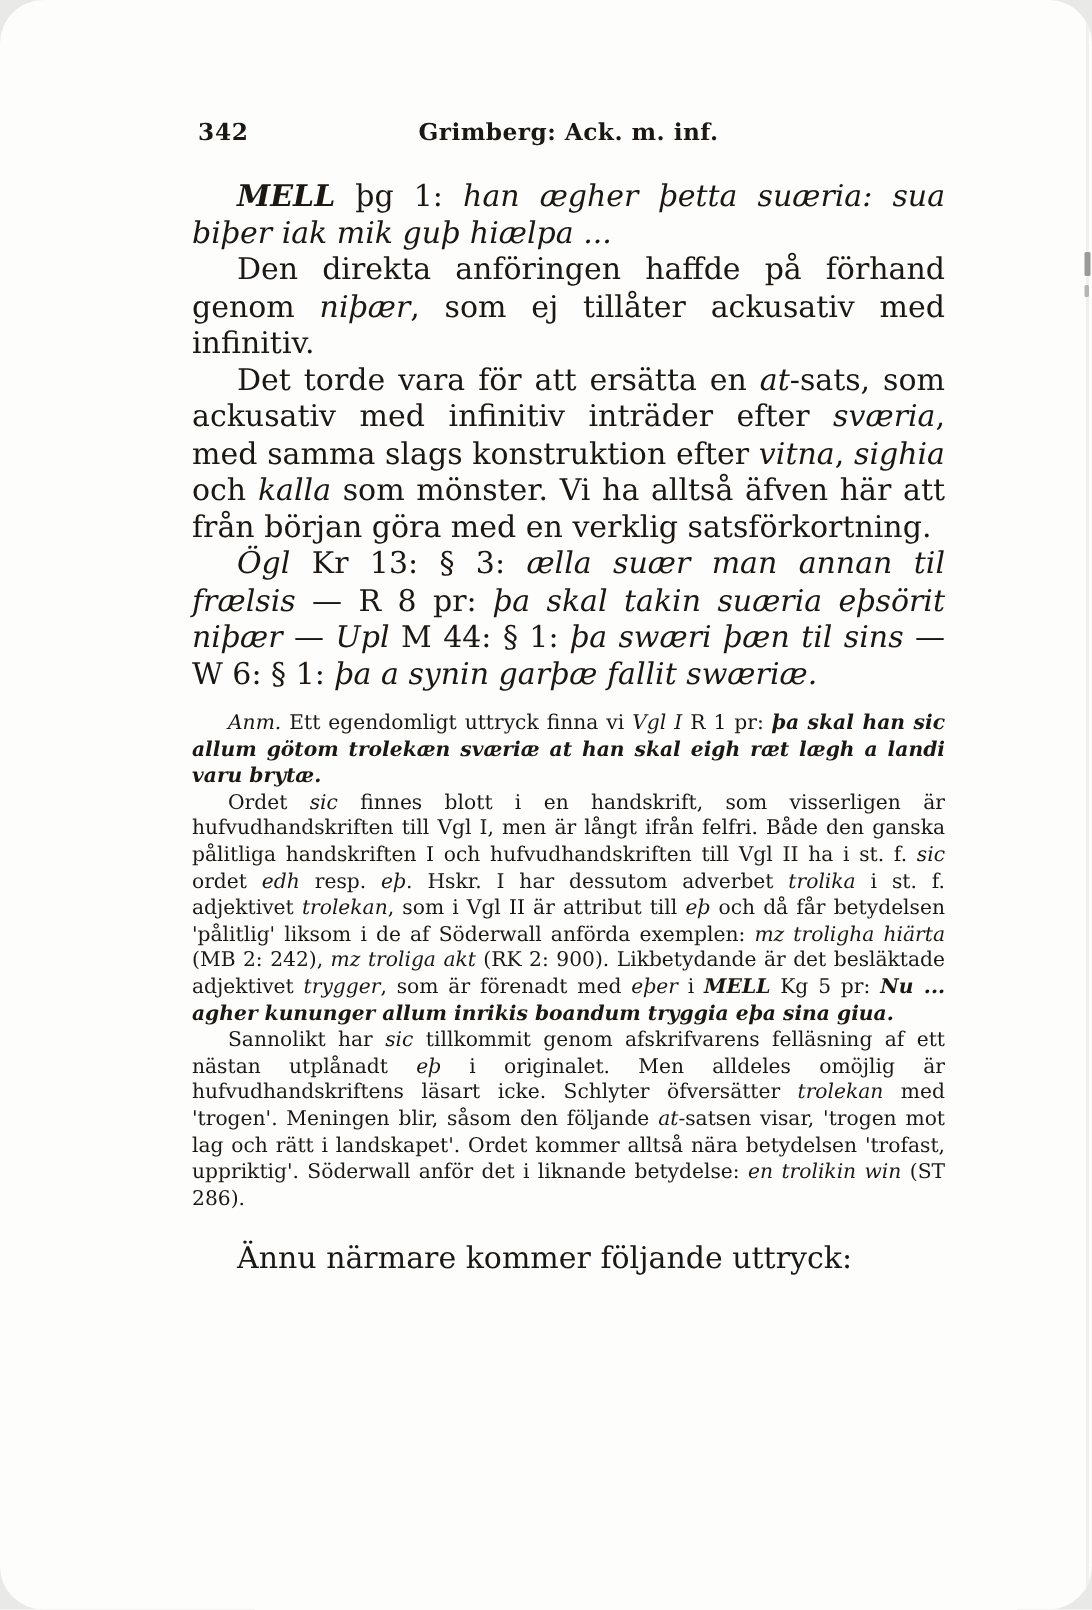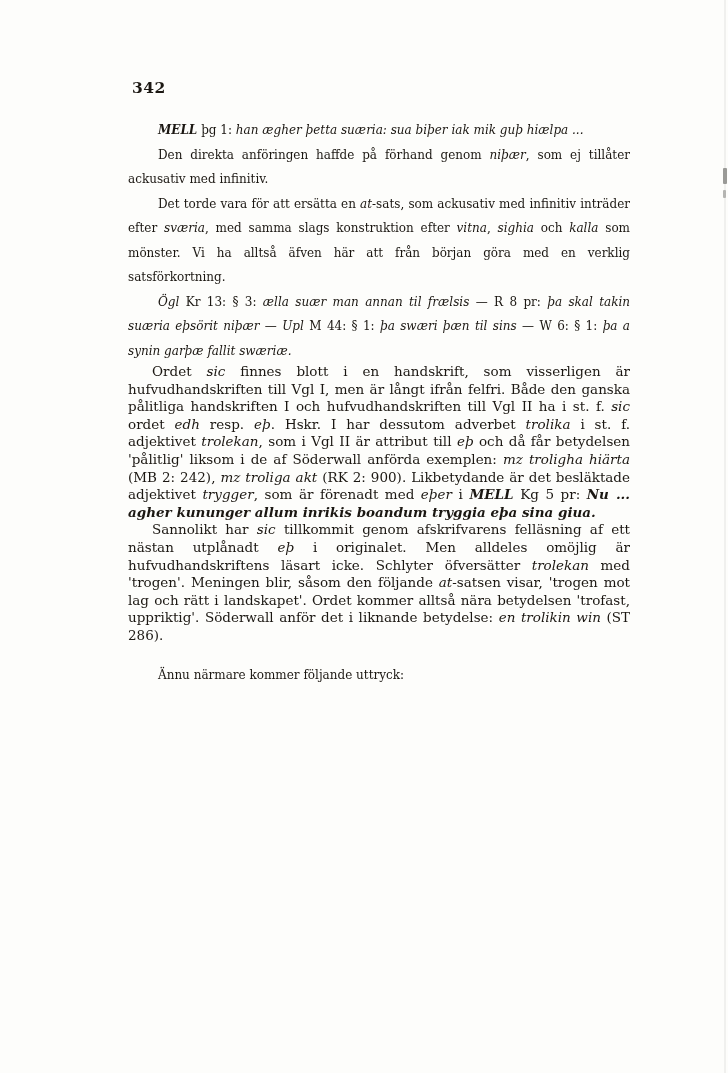--- a/index.html
+++ b/index.html
@@ -7,20 +7,21 @@
     width:728px;height:1073px;
     background:#e9e9e7;
     font-family:"DejaVu Serif", serif;
   }
   .page{
     position:relative;
     width:728px;height:1073px;
     background:#fdfdfb;
     overflow:hidden;
     color:#1b1712;
+    border-radius:29px;
   }
   .text-col{
     position:absolute;
     left:128px;
     top:78px;
     width:502px;
   }
   .header{
     position:relative;
     height:22px;
@@ -36,21 +37,21 @@
     display:block;
     text-align:center;
     letter-spacing:0.3px;
   }
   .content p{
     margin:0;
     text-align:justify;
     hyphens:manual;
   }
   p.body{
-    font-size:12px;
+    font-size:20px;
     line-height:24.5px;
     text-indent:30px;
   }
   p.small{
     font-size:13.5px;
     line-height:17.6px;
     text-indent:24px;
   }
   p.small.first{margin-top:13px;}
   p.body.after-small{margin-top:18px;}
@@ -72,26 +73,28 @@
     background:#b5b5b2;border-radius:1px;
   }
 </style>
 </head>
 <body>
 
 <div class="page">
   <div class="text-col">
     <div class="header">
       <span class="page-num">342</span>
+      <span class="running-title">Grimberg: Ack. m. inf.</span>
     </div>
     <div class="content" id="content">
         <p class="body"><span class="s-bi">MELL</span><span class="s-r"> þg 1: </span><span class="s-i">han ægher þetta suæria: sua biþer iak mik guþ hiælpa ...</span></p>
         <p class="body"><span class="s-r">Den direkta anföringen haffde på förhand genom </span><span class="s-i">niþær</span><span class="s-r">, som ej tillåter ackusativ med infinitiv.</span></p>
         <p class="body"><span class="s-r">Det torde vara för att ersätta en </span><span class="s-i">at</span><span class="s-r">-sats, som ackusativ med infinitiv inträder efter </span><span class="s-i">sværia</span><span class="s-r">, med samma slags konstruktion efter </span><span class="s-i">vitna</span><span class="s-r">, </span><span class="s-i">sighia</span><span class="s-r"> och </span><span class="s-i">kalla</span><span class="s-r"> som mönster. Vi ha alltså äfven här att från början göra med en verklig satsförkortning.</span></p>
         <p class="body"><span class="s-i">Ögl</span><span class="s-r"> Kr 13: § 3: </span><span class="s-i">ælla suær man annan til frælsis</span><span class="s-r"> — R 8 pr: </span><span class="s-i">þa skal takin suæria eþsörit niþær</span><span class="s-r"> — </span><span class="s-i">Upl</span><span class="s-b"> M 44: § 1: </span><span class="s-i">þa swæri þæn til sins</span><span class="s-b"> — W 6: § 1: </span><span class="s-i">þa a synin garþæ fallit swæriæ.</span></p>
+        <p class="small first"><span class="s-i">Anm.</span><span class="s-r"> Ett egendomligt uttryck finna vi </span><span class="s-i">Vgl I</span><span class="s-r"> R 1 pr: </span><span class="s-bi">þa skal han sic allum götom trolekæn sværiæ at han skal eigh ræt lægh a landi varu brytæ.</span></p>
         <p class="small"><span class="s-r">Ordet </span><span class="s-i">sic</span><span class="s-r"> finnes blott i en handskrift, som visserligen är hufvudhandskriften till Vgl I, men är långt ifrån felfri. Både den ganska pålitliga handskriften I och hufvudhandskriften till Vgl II ha i st. f. </span><span class="s-i">sic</span><span class="s-r"> ordet </span><span class="s-i">edh</span><span class="s-r"> resp. </span><span class="s-i">eþ</span><span class="s-r">. Hskr. I har dessutom adverbet </span><span class="s-i">trolika</span><span class="s-r"> i st. f. adjektivet </span><span class="s-i">trolekan</span><span class="s-r">, som i Vgl II är attribut till </span><span class="s-i">eþ</span><span class="s-r"> och då får betydelsen 'pålitlig' liksom i de af Söderwall anförda exemplen: </span><span class="s-i">mz troligha hiärta</span><span class="s-r"> (MB 2: 242), </span><span class="s-i">mz troliga akt</span><span class="s-r"> (RK 2: 900). Likbetydande är det besläktade adjektivet </span><span class="s-i">trygger</span><span class="s-r">, som är förenadt med </span><span class="s-i">eþer</span><span class="s-r"> i </span><span class="s-bi">MELL</span><span class="s-b"> Kg 5 pr: </span><span class="s-bi">Nu ... agher kununger allum inrikis boandum tryggia eþa sina giua.</span></p>
         <p class="small"><span class="s-r">Sannolikt har </span><span class="s-i">sic</span><span class="s-r"> tillkommit genom afskrifvarens felläsning af ett nästan utplånadt </span><span class="s-i">eþ</span><span class="s-r"> i originalet. Men alldeles omöjlig är hufvudhandskriftens läsart icke. Schlyter öfversätter </span><span class="s-i">trolekan</span><span class="s-r"> med 'trogen'. Meningen blir, såsom den följande </span><span class="s-i">at</span><span class="s-r">-satsen visar, 'trogen mot lag och rätt i landskapet'. Ordet kommer alltså nära betydelsen 'trofast, uppriktig'. Söderwall anför det i liknande betydelse: </span><span class="s-i">en trolikin win</span><span class="s-r"> (ST 286).</span></p>
         <p class="body after-small"><span class="s-r">Ännu närmare kommer följande uttryck:</span></p>
       </div>
   </div>
   <div class="edge-line"></div>
   <div class="edge-mark-1"></div>
   <div class="edge-mark-2"></div>
 </div>
 

